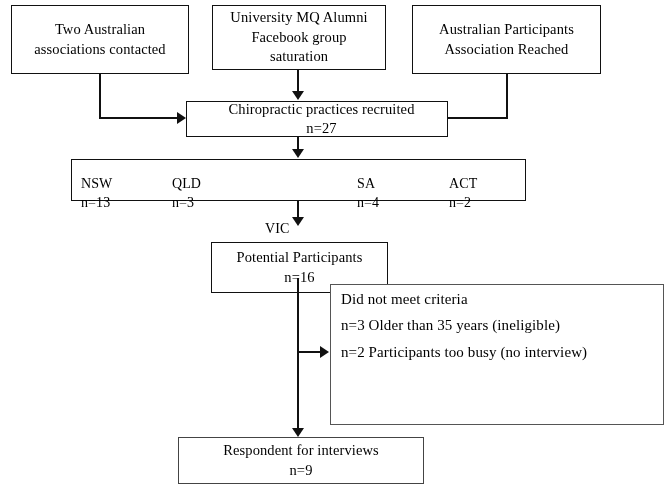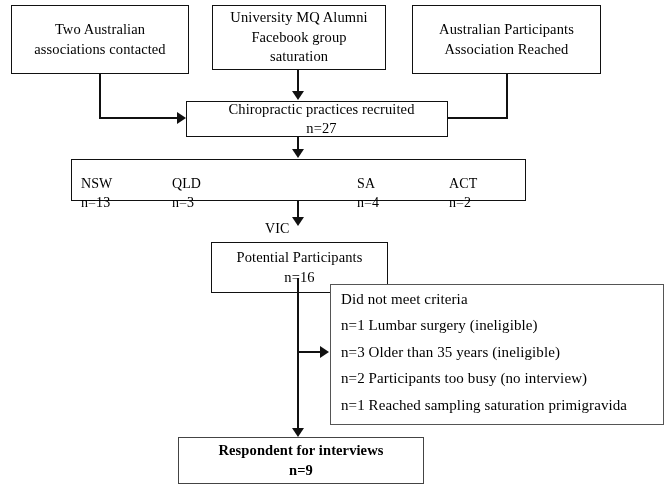--- a/index.html
+++ b/index.html
@@ -76,21 +76,21 @@
   #box-excluded .exline {
     display: block;
     font-size: 15px;
     line-height: 1.0;
     height: 26.4px;
     white-space: nowrap;
   }
 
   
   #box-respondent { left: 178px; top: 437px; width: 246px; height: 47px;
-                    border: 1.7px solid #444444; font-weight: bold; }
+                    border: 1.7px solid #444444; }
 
   
   .conn {
     position: absolute;
     background: #111111;
   }
   .vline { width: 2px; }
   .hline { height: 2px; }
 
   .arrow {
@@ -185,24 +185,22 @@
   </div>
 
   <div class="conn vline" style="left:297px; top:278px; height:152px;"></div>
   <div class="arrow arrow-down" style="left:292px; top:428px;"></div>
 
   <div class="conn hline" style="left:298px; top:351px; width:23px;"></div>
   <div class="arrow arrow-right" style="left:320px; top:346px;"></div>
 
   <div class="box" id="box-excluded">
     <span class="exline">Did not meet criteria</span>
-    <span class="exline">n=1 Lumbar surgery (ineligible)</span>
     <span class="exline">n=3 Older than 35 years (ineligible)</span>
     <span class="exline">n=2 Participants too busy (no interview)</span>
-    <span class="exline">n=1 Reached sampling saturation primigravida</span>
   </div>
 
   <div class="box" id="box-respondent">
     <span class="line">Respondent for interviews</span>
     <span class="line">n=9</span>
   </div>
 
 </div>
 
 </body></html>

